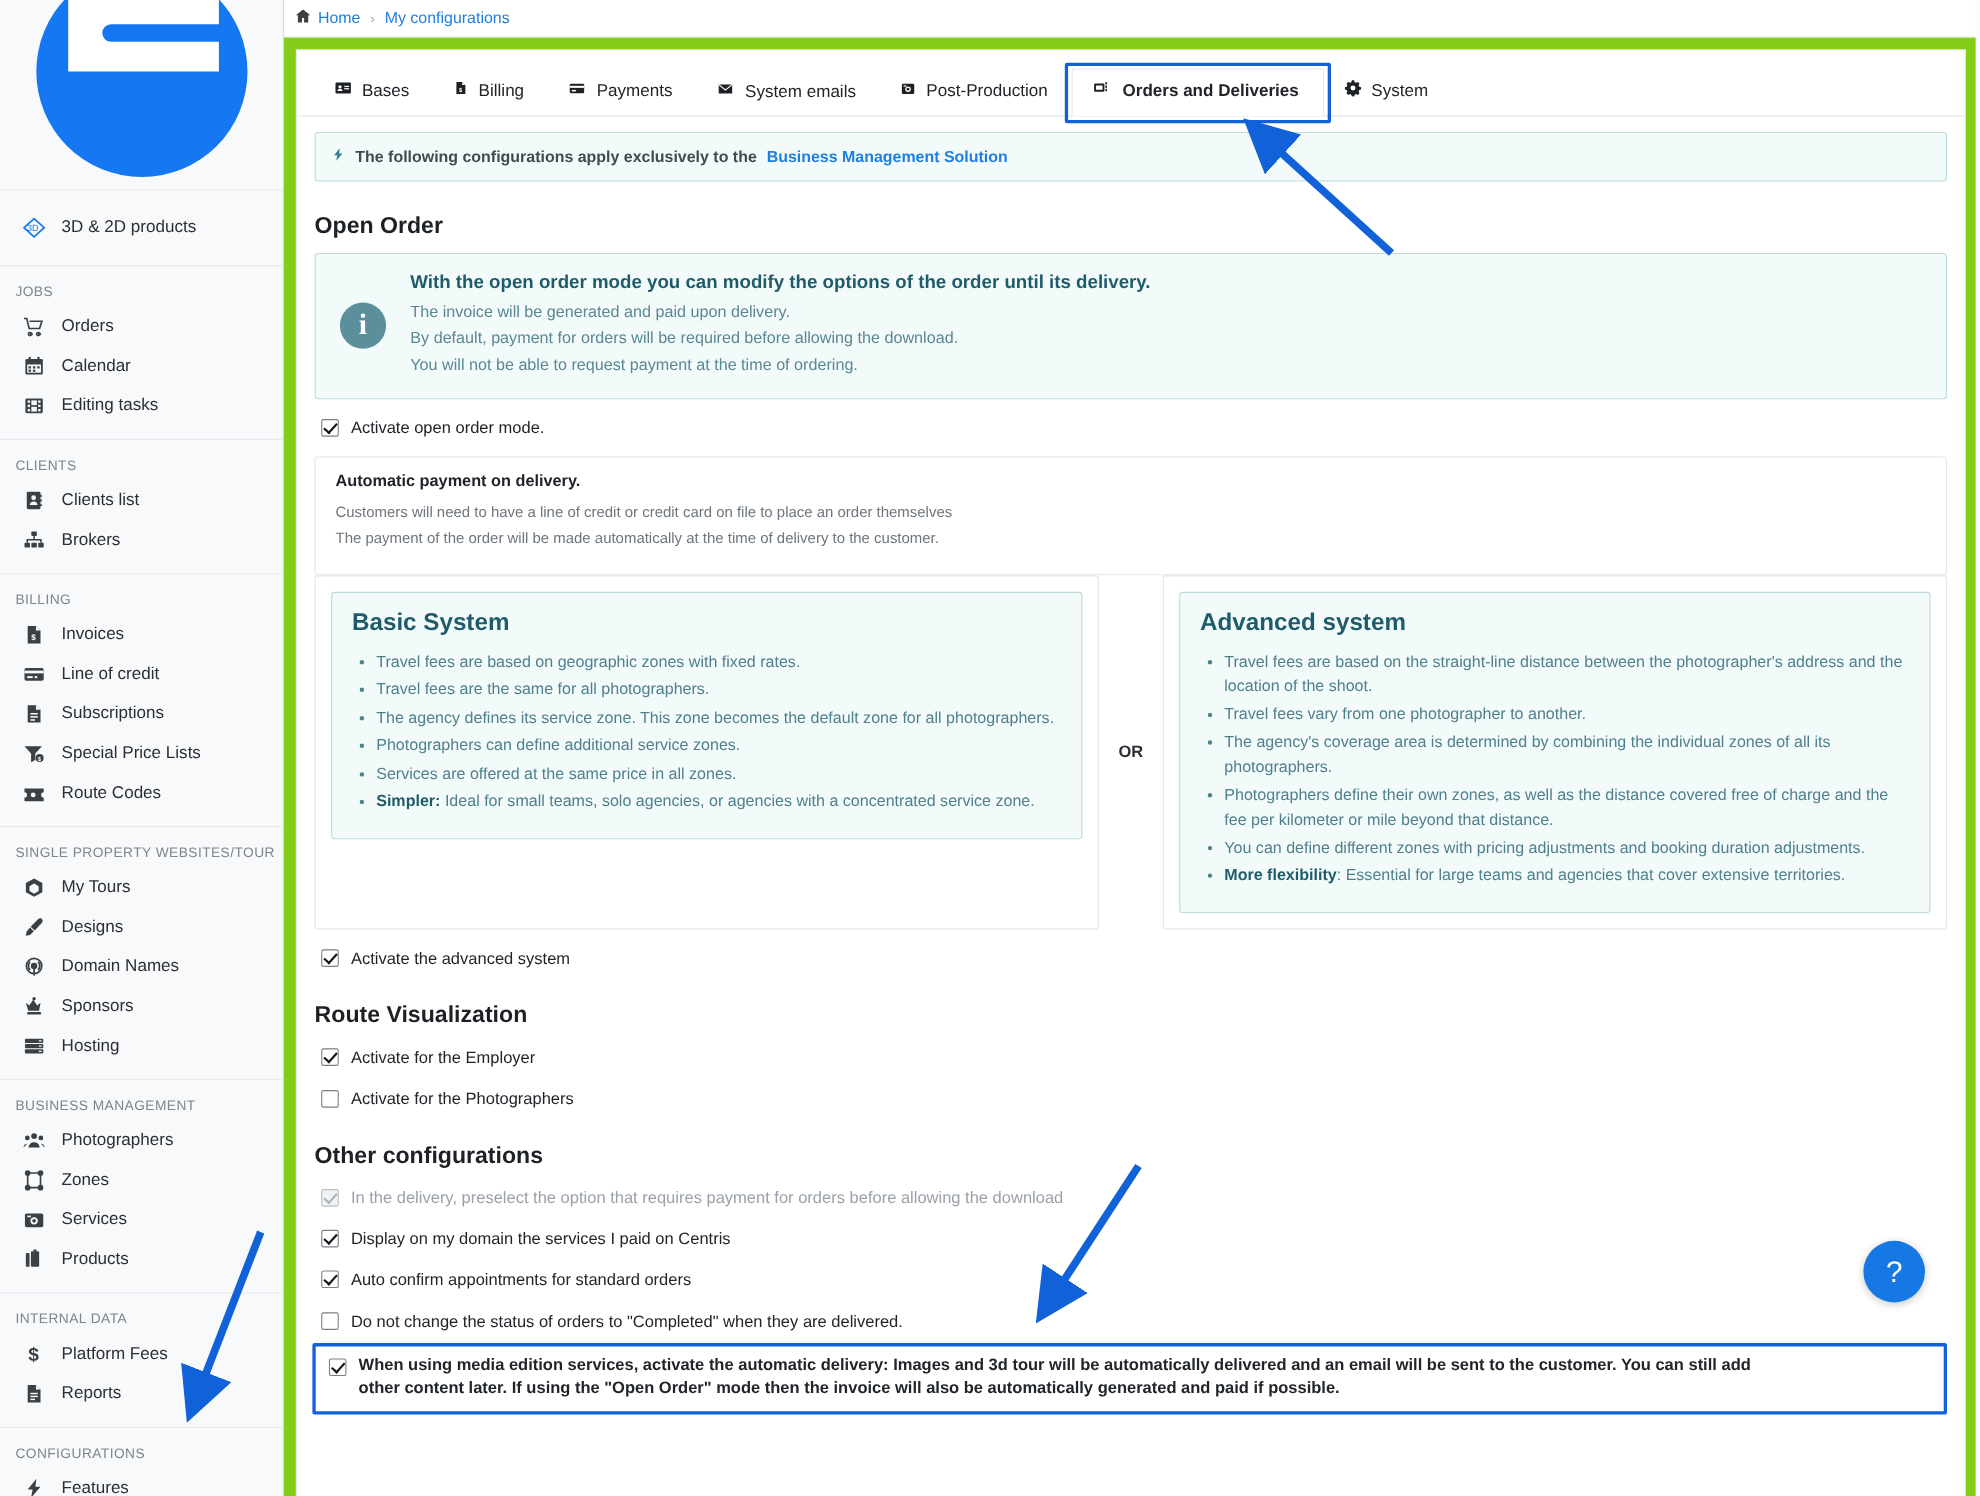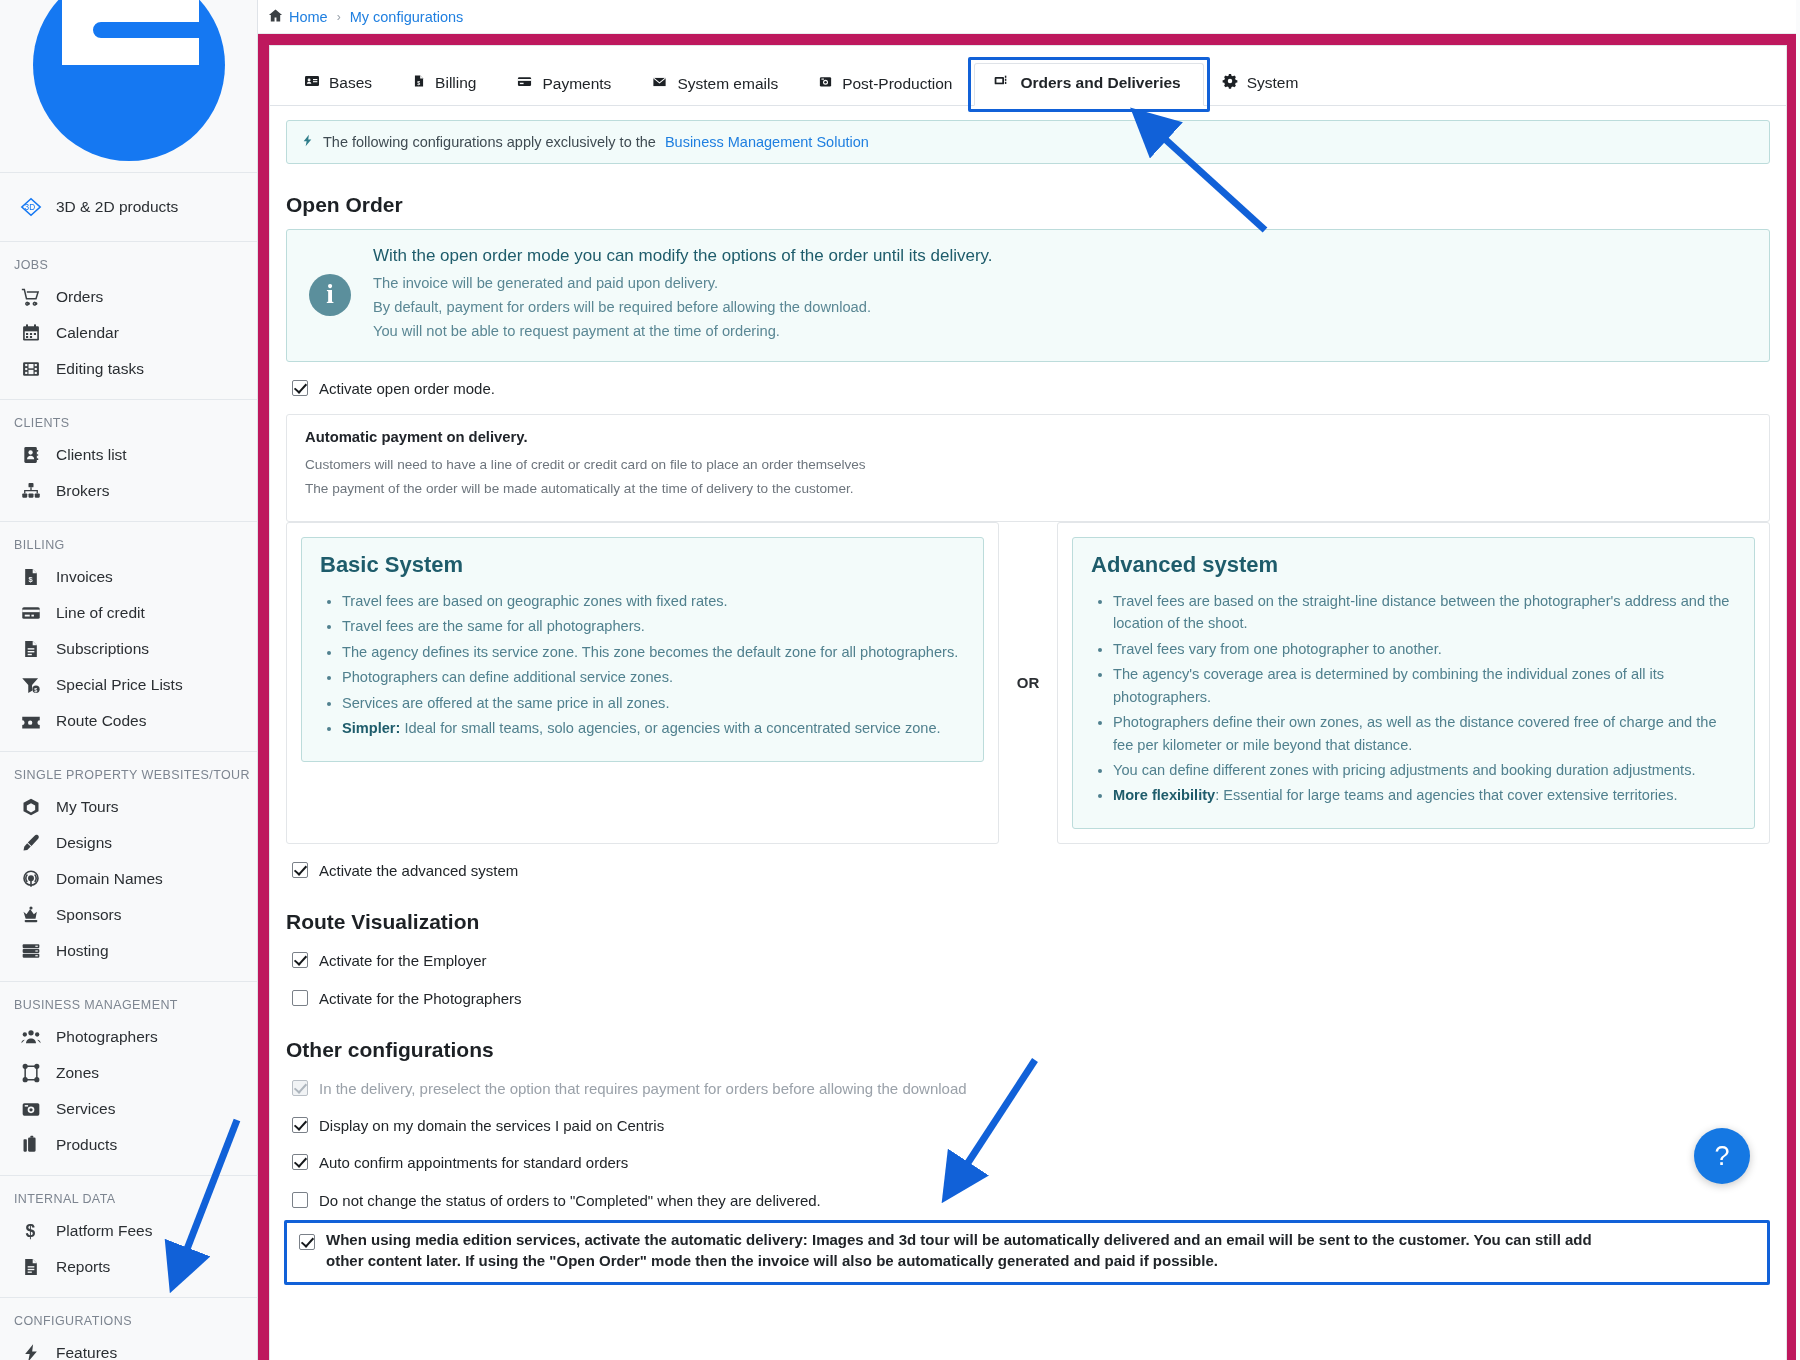--- a/index.html
+++ b/index.html
@@ -39,21 +39,21 @@
     padding: 7px 12px 7px 20px;
     font-size: 15.5px; color: #2b2f33;
     cursor: pointer; position: relative;
   }
   .side-item .ico { width: 22px; height: 22px; display: flex; align-items: center; justify-content: center; flex: 0 0 22px; }
   .side-item .ico svg { display: block; }
 
   
   .main {
     flex: 1; height: 1360px;
-    background: #be185d;
+    background: #84cc16;
     position: relative;
     overflow: hidden;
   }
   .breadcrumb {
     height: 34px; display: flex; align-items: center; gap: 9px;
     padding-left: 10px;
     font-size: 14.5px;
     border-bottom: 1px solid #e9ecef;
     background: #fff;
   }
@@ -98,21 +98,21 @@
   }
 
   .pane { padding: 14px 16px 0 16px; }
 
   .notice {
     border: 1px solid #bcdcdb;
     background: #f2fbfa;
     border-radius: 3px;
     padding: 11px 14px;
     font-size: 14.5px; color: #3f4b52;
-    display: flex; align-items: center; gap: 9px;
+    display: flex; align-items: center; gap: 9px; font-weight: bold;
   }
   .notice a { color: #1f7fe0; text-decoration: none; }
   .bolt { color: #2f7d8a; font-size: 15px; }
 
   h2.section {
     font-size: 21px; font-weight: 700; color: #1d2125;
     margin: 29px 0 12px 0;
   }
 
   .info-box {
@@ -124,21 +124,21 @@
   }
   .info-circle {
     width: 42px; height: 42px; min-width: 42px;
     border-radius: 50%;
     background: #5b8f9c;
     color: #fff;
     display: flex; align-items: center; justify-content: center;
     font-size: 27px; font-weight: 700;
     font-family: "Liberation Serif", serif;
   }
-  .info-title { font-size: 17px; font-weight: 400; color: #1e5c6b; margin-bottom: 6px; }
+  .info-title { font-size: 17px; font-weight: 700; color: #1e5c6b; margin-bottom: 6px; }
   .info-line { font-size: 14.7px; color: #5a8794; line-height: 1.62; }
 
   .chk-row { display: flex; align-items: flex-start; gap: 11px; margin: 16px 0 0 6px; }
   .chk {
     width: 16px; height: 16px; min-width: 16px; margin-top: 2px;
     border: 1px solid #7a8088; border-radius: 2px; background: #fff;
     position: relative; cursor: pointer;
   }
   .chk.checked::after {
     content: ""; position: absolute;

